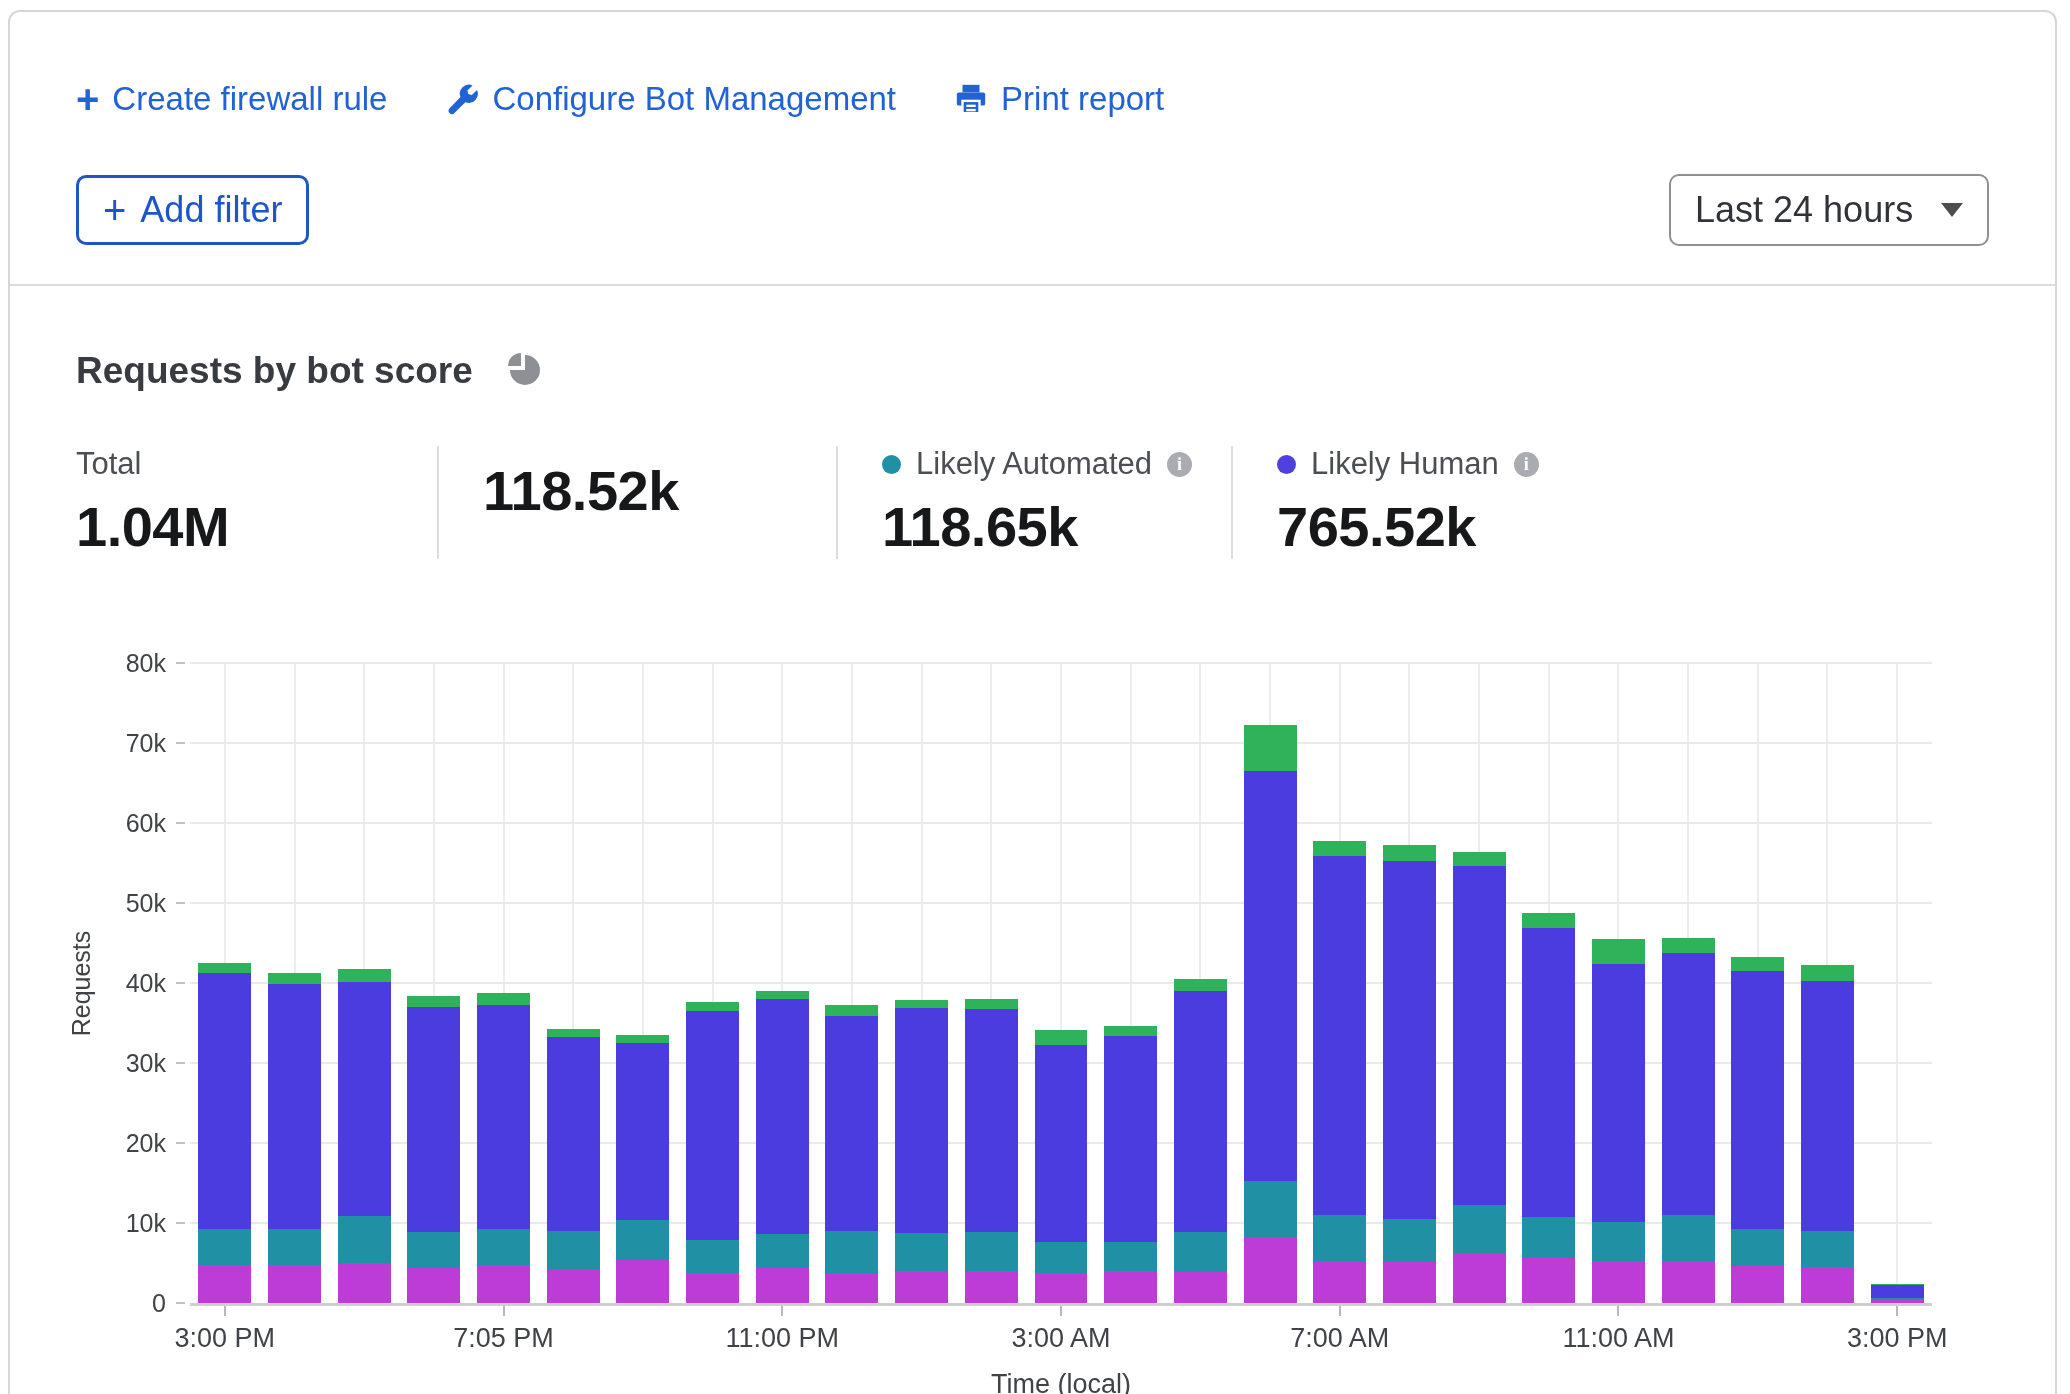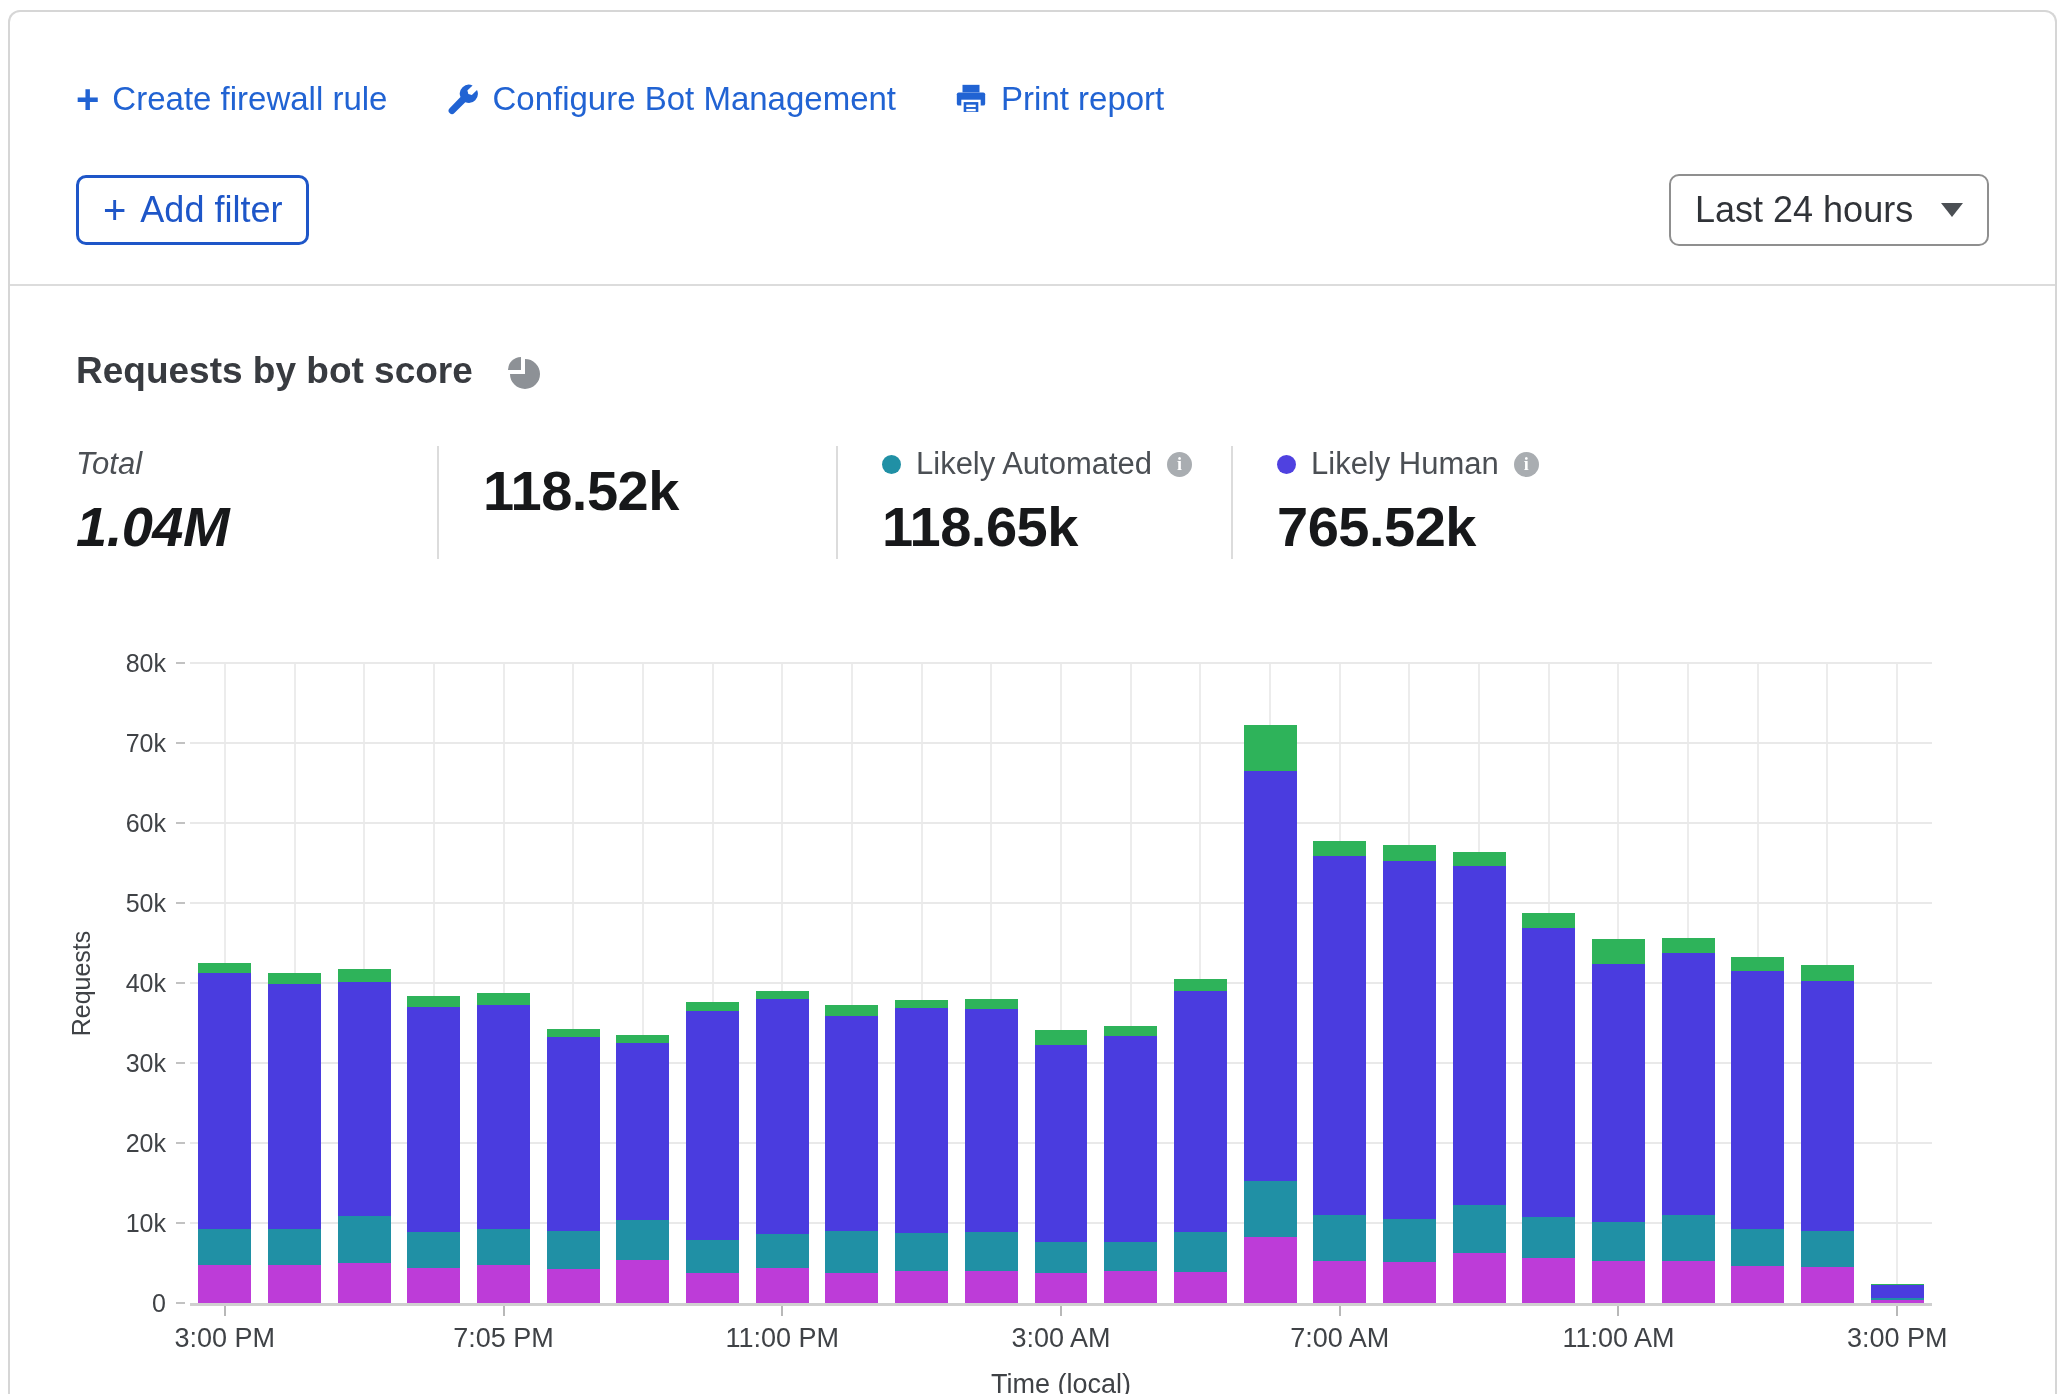--- a/index.html
+++ b/index.html
@@ -18,21 +18,21 @@
   .filter-row{display:flex;justify-content:space-between;align-items:center;margin-top:56px;}
   .add-filter-btn{display:flex;align-items:center;gap:14px;border:3px solid #1e56c8;border-radius:10px;
         color:#1e56c8;font-size:36px;padding:11px 24px;background:#fff;cursor:pointer;font-family:inherit;}
   .add-filter-btn .plus-glyph{font-weight:500;}
   .time-select{display:flex;align-items:center;justify-content:space-between;width:268px;
         border:2px solid #8f8f8f;border-radius:10px;padding:13px 24px;font-size:36px;color:#303338;cursor:pointer;background:#fff;}
   .caret{width:0;height:0;border-left:11px solid transparent;border-right:11px solid transparent;
         border-top:14px solid #4b4f54;margin-left:18px;}
   
   .section{padding:0 68px 0 66px;}
-  .section-heading{display:flex;align-items:flex-end;gap:32px;margin-top:64px;}
+  .section-heading{display:flex;align-items:flex-start;gap:32px;margin-top:64px;}
   .section-heading h2{margin:0;font-size:37px;font-weight:700;color:#383b40;}
   
   .stats-row{display:flex;margin-top:54px;}
   .stat{box-sizing:border-box;}
   .stat.with-rule{border-left:2px solid #dcdcdc;padding-left:44px;}
   .stat-label{display:flex;align-items:center;gap:15px;font-size:31px;color:#4b4f54;}
   .dot{width:19px;height:19px;border-radius:50%;flex:0 0 auto;}
   .info{width:25px;height:25px;border-radius:50%;background:#a9adb1;color:#fff;
         display:flex;align-items:center;justify-content:center;flex:0 0 auto;
         font-size:18px;font-weight:700;font-family:"Liberation Serif",serif;}
@@ -105,21 +105,21 @@
       <h2>Requests by bot score</h2>
       <span style="display:flex;">
         <svg width="38" height="38" viewBox="0 0 38 38">
           <path fill="#8d9196" d="M20 20 L20 5 A15 15 0 1 1 5 20 Z"></path>
           <path fill="#8d9196" d="M16 16 L16 3 A13 13 0 0 0 3 16 Z"></path>
         </svg>
       </span>
     </div>
 
     <div class="stats-row">
-      <div class="stat" style="width:361px;font-style:italic;">
+      <div class="stat" style="width:361px;">
         <div class="stat-label">
             <span>Total</span>
           </div>
         <div class="stat-value">1.04M</div>
       </div>
       <div class="stat with-rule" style="width:399px;">
         <div class="stat-value">118.52k</div>
       </div>
       <div class="stat with-rule" style="width:395px;">
         <div class="stat-label">

